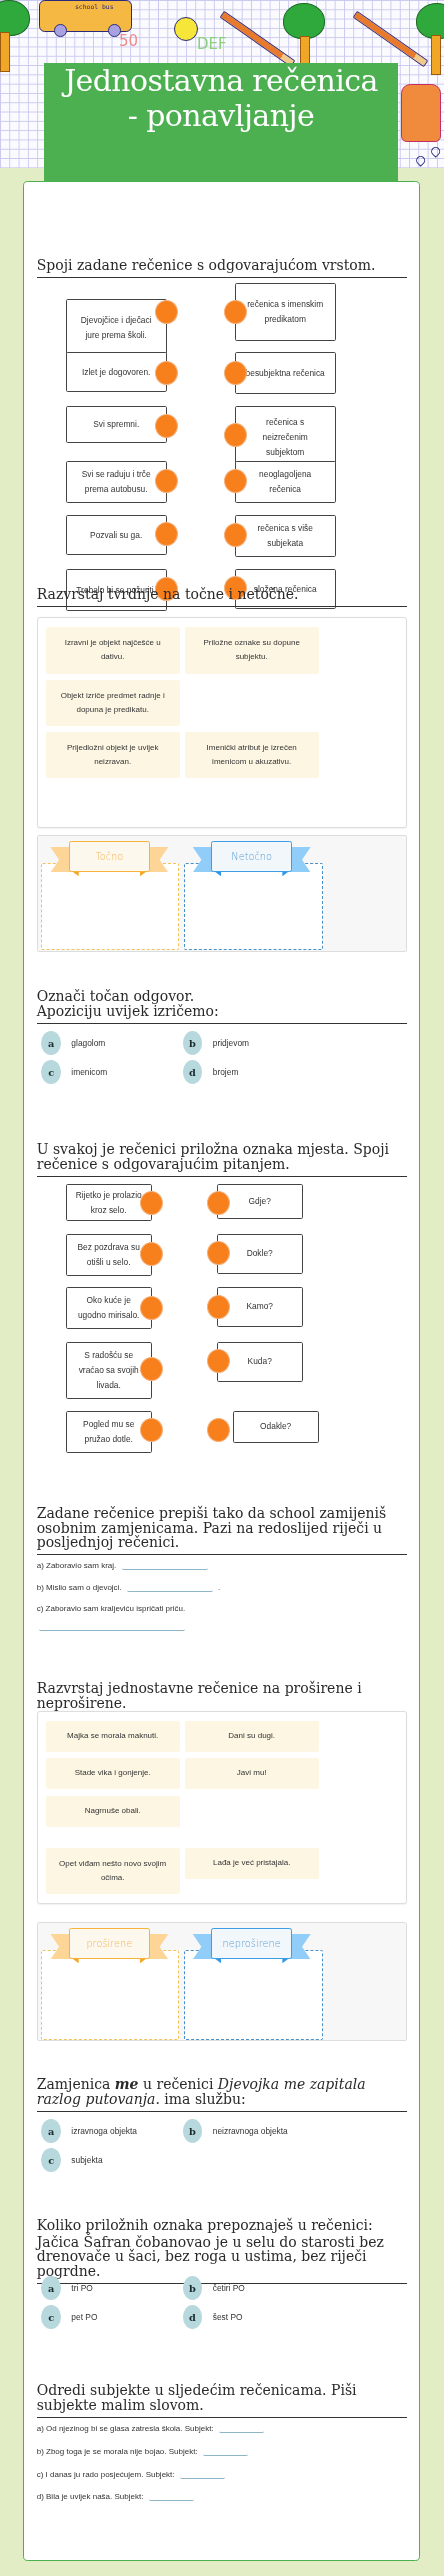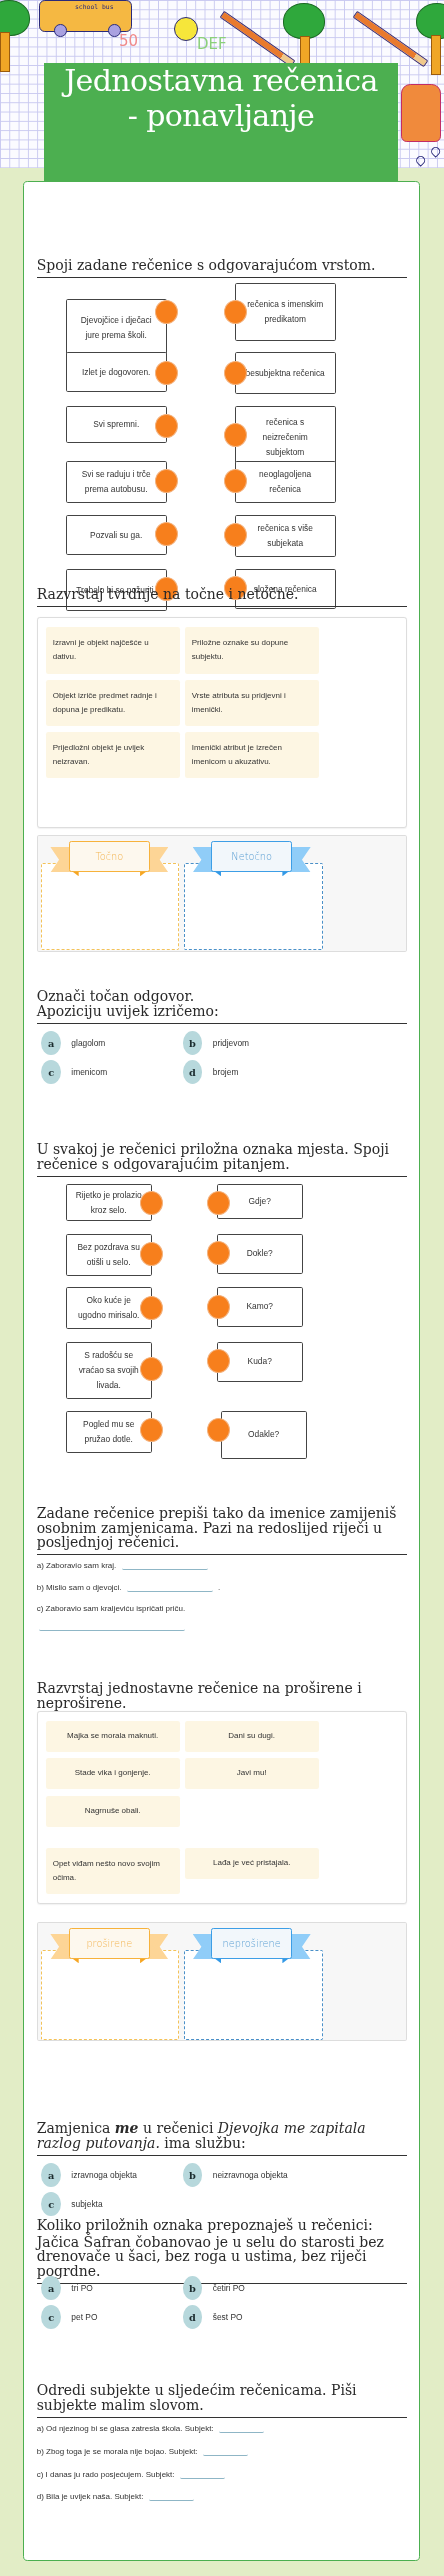--- a/index.html
+++ b/index.html
@@ -74,21 +74,21 @@
     background: #f77f1c; border: 1.2px solid #f3b27e;
   }
 
   
   .pool {
     position: absolute; left: 0; width: 370px; background: #fff;
     border: 0.6px solid #ddd; border-radius: 2.9px; box-shadow: 0 0.6px 1.2px rgba(0,0,0,.06);
   }
   .chip {
     position: absolute; width: 134px; background: #fdf6e3; border-radius: 2.3px;
-    display: flex; align-items: center; justify-content: center; 
+    display: flex; align-items: center; justify-content: center; text-align: center;
     font-size: 8px; line-height: 14.5px; color: #333; padding: 3.5px 7px;
   }
   .drop-area {
     position: absolute; left: 0; width: 370px; background: #f7f7f7; border: 0.6px solid #ddd; border-radius: 1.7px;
   }
   .drop { position: absolute; border: 1.2px dashed; border-radius: 1.7px; background: #fff; }
   .ribbon { position: absolute; width: 118px; height: 37px; }
   .ribbon .tail { position: absolute; top: 5.8px; width: 29px; height: 25.4px; }
   .ribbon .tail.l { left: 0; clip-path: polygon(0 0, 100% 0, 100% 100%, 0 100%, 30% 50%); }
   .ribbon .tail.r { right: 0; clip-path: polygon(0 0, 100% 0, 70% 50%, 100% 100%, 0 100%); }
@@ -214,23 +214,20 @@
     <div class="q-title">Razvrstaj tvrdnje na točne i netočne.</div>
     <div class="pool" style="top:30px;height:211px;">
       <div class="chip" style="left:8px;top:8.7px;height:47px;">
           <span>Izravni je objekt najčešće u dativu.</span>
         </div>
       <div class="chip" style="left:147px;top:8.7px;height:47px;">
           <span>Priložne oznake su dopune subjektu.</span>
         </div>
       <div class="chip" style="left:8px;top:62px;height:46px;">
           <span>Objekt izriče predmet radnje i dopuna je predikatu.</span>
-        </div>
-      <div class="chip" style="left:147px;top:62px;height:46px;">
-          <span>Vrste atributa su pridjevni i imenički.</span>
         </div>
       <div class="chip" style="left:8px;top:114px;height:46px;">
           <span>Prijedložni objekt je uvijek neizravan.</span>
         </div>
       <div class="chip" style="left:147px;top:114px;height:46px;">
           <span>Imenički atribut je izrečen imenicom u akuzativu.</span>
         </div>
     </div>
     <div class="drop-area" style="top:248px;height:117px;">
       <div class="drop" style="left:2.9px;top:27px;width:138px;height:87px;border-color:#f3c259;"></div>
@@ -308,29 +305,29 @@
         </div>
       <div class="m-dot" style="left:170px;top:64px;"></div>
       <div class="m-box" style="left:180px;top:110px;width:86px;height:40px;">
           <span>Kamo?</span>
         </div>
       <div class="m-dot" style="left:170px;top:118px;"></div>
       <div class="m-box" style="left:180px;top:165px;width:86px;height:40px;">
           <span>Kuda?</span>
         </div>
       <div class="m-dot" style="left:170px;top:172px;"></div>
-      <div class="m-box" style="left:184px;top:234px;width:86px;height:48px;justify-content:center;">
+      <div class="m-box" style="left:196px;top:234px;width:86px;height:32px;justify-content:center;">
           <span>Odakle?</span>
         </div>
       <div class="m-dot" style="left:170px;top:241px;"></div>
     </div>
   </div>
 
   <div class="section" style="top:1324px;">
-    <div class="q-title">Zadane rečenice prepiši tako da imenice zamijeniš osobnim zamjenicama. Pazi na redoslijed riječi u posljednjoj rečenici.</div>
+    <div class="q-title">Zadane rečenice prepiši tako da school zamijeniš osobnim zamjenicama. Pazi na redoslijed riječi u posljednjoj rečenici.</div>
     <div class="fill-row" style="top:54px;">
       <span>a) Zaboravio sam kraj.</span>
       <span class="blank" style="width:86px;"></span>
     </div>
     <div class="fill-row" style="top:76px;">
       <span>b) Mislio sam o djevojci.</span>
       <span class="blank" style="width:86px;"></span>
       <span style="margin-left:4.6px;">.</span>
     </div>
     <div class="fill-row" style="top:98px;">
@@ -379,21 +376,21 @@
       <div class="ribbon blue" style="left:155px;top:5.2px;">
         <span class="tail l"></span>
           <span class="tail r"></span>
           <span class="fold l"></span>
           <span class="fold r"></span>
         <span class="face">neproširene</span>
       </div>
     </div>
   </div>
 
-  <div class="section" style="top:1895px;margin-top:44px;">
+  <div class="section" style="top:1895px;">
     <div class="q-title"><span>Zamjenica </span><b>me</b><span> u rečenici </span><i>Djevojka me zapitala razlog putovanja.</i><span> ima službu:</span></div>
     <div class="opt" style="left:4.6px;top:42px;">
       <span class="bubble">a</span>
       <span class="label">izravnoga objekta</span>
     </div>
     <div class="opt" style="left:146px;top:42px;">
       <span class="bubble">b</span>
       <span class="label">neizravnoga objekta</span>
     </div>
     <div class="opt" style="left:4.6px;top:71px;">

